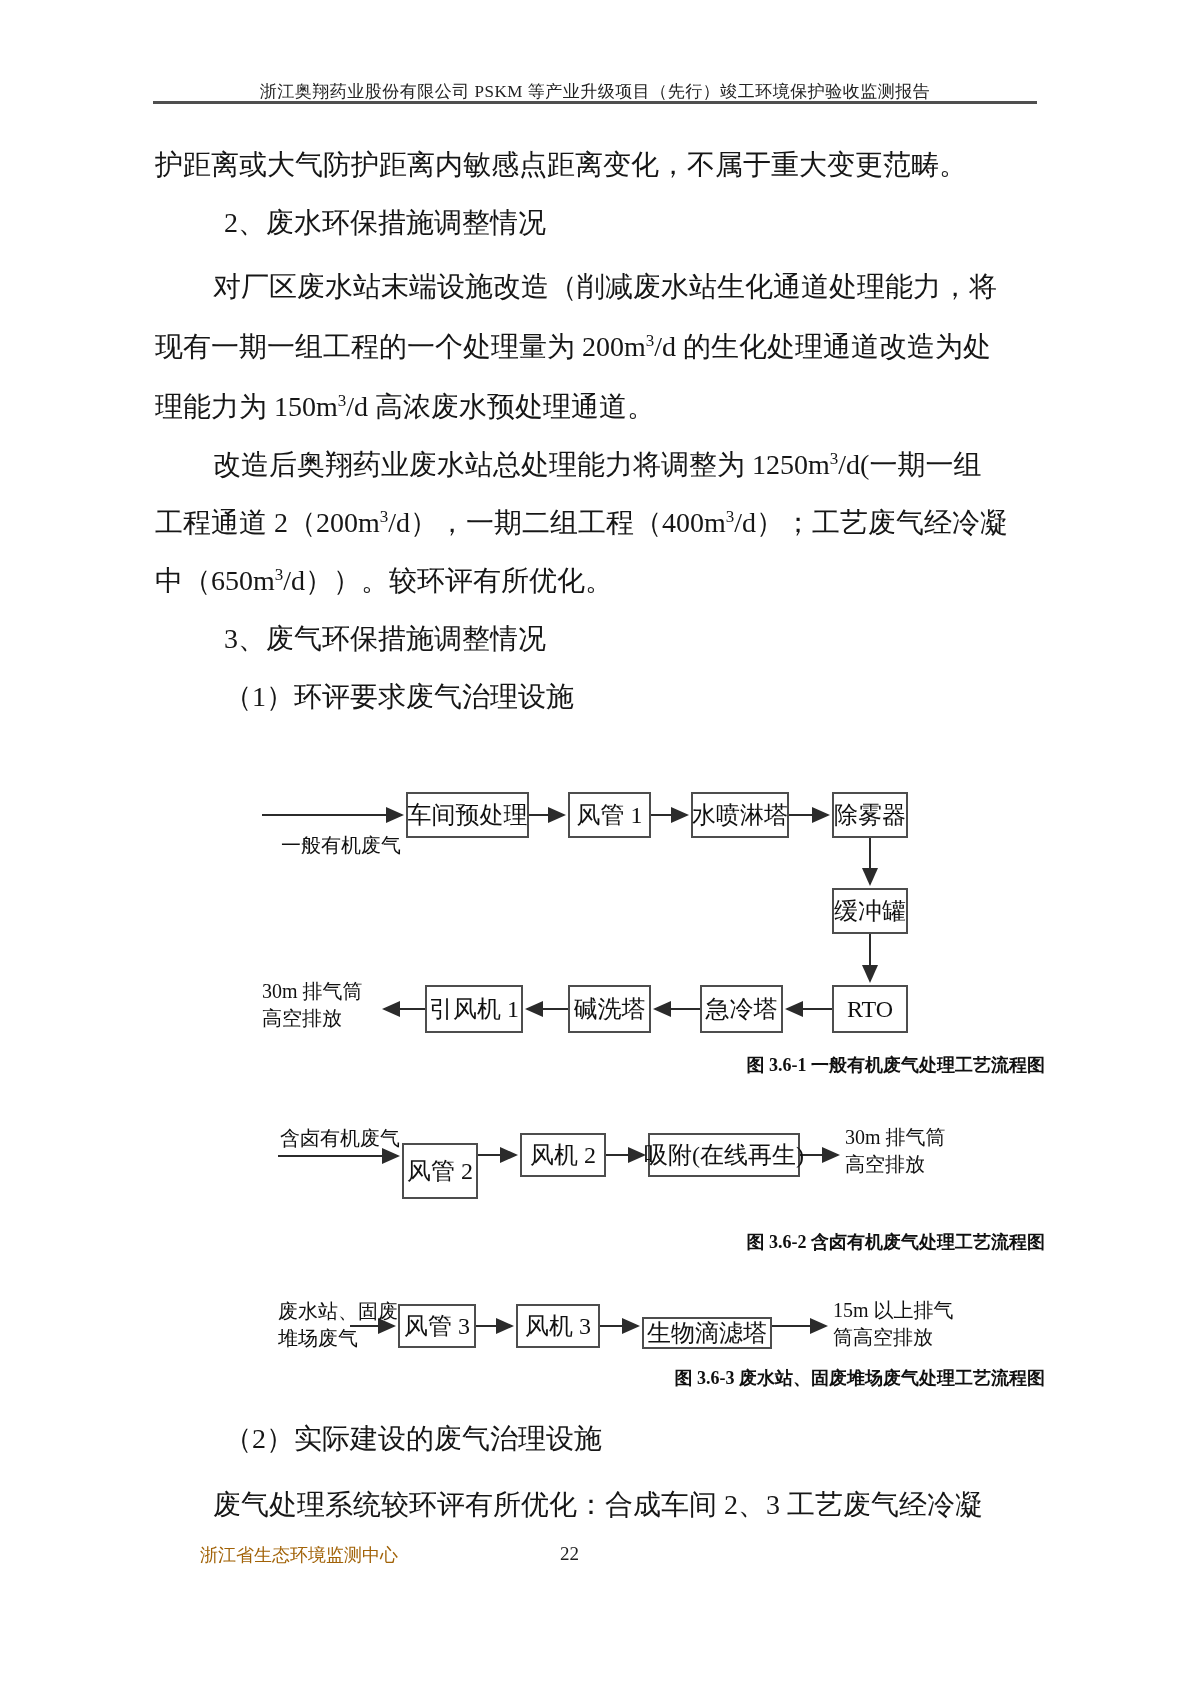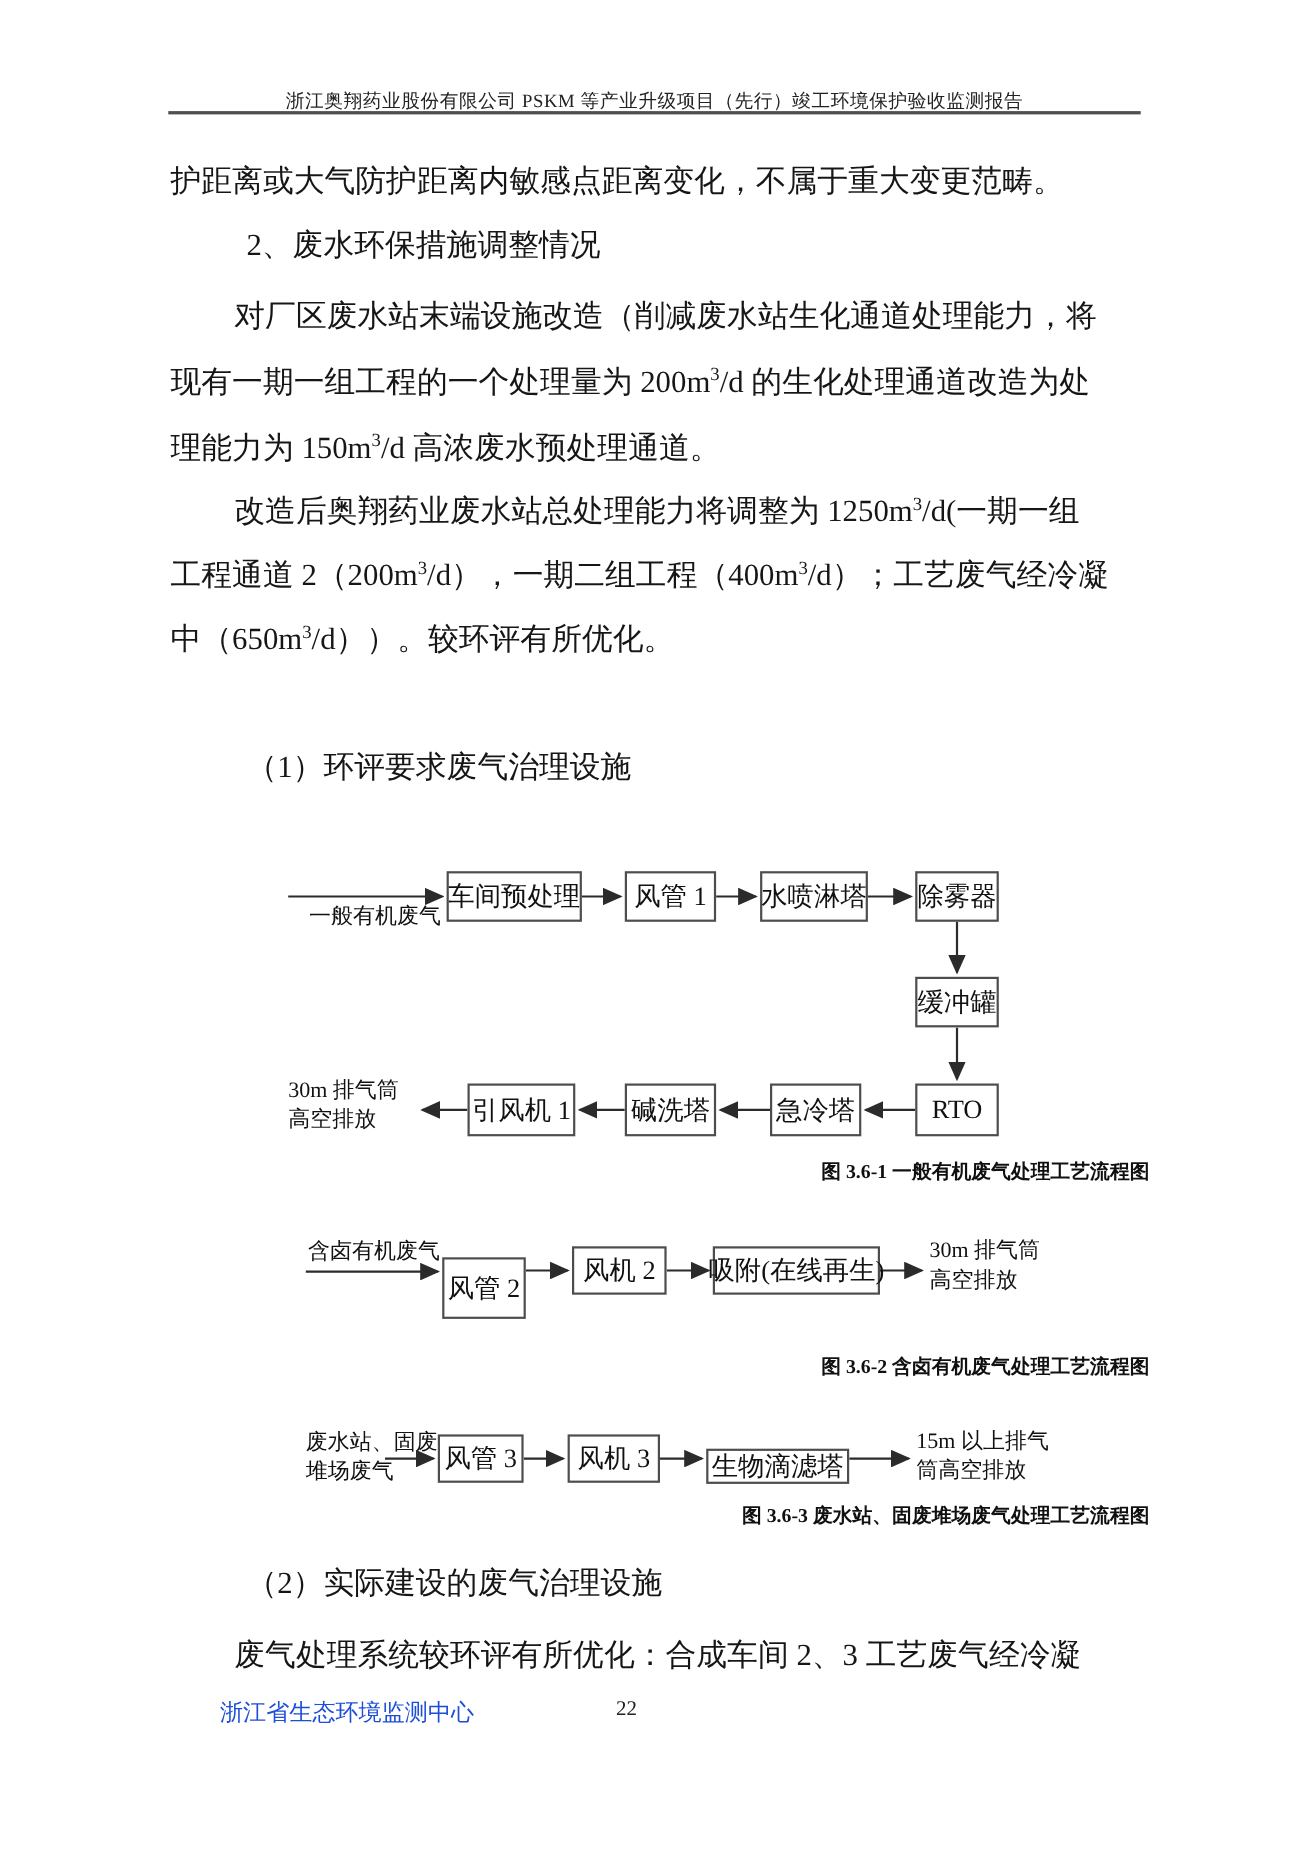--- a/index.html
+++ b/index.html
@@ -33,21 +33,21 @@
     font-size:24px;white-space:nowrap;color:#111;
     box-sizing:border-box;
   }
   .flabel{
     position:absolute;font-size:20px;line-height:27px;white-space:nowrap;color:#111;
   }
   .caption{
     position:absolute;left:165px;width:880px;text-align:right;
     font-weight:bold;font-size:18px;color:#101010;white-space:nowrap;
   }
-  .footer-org{position:absolute;top:1543px;left:200px;font-size:21px;color:#1d4ed8;}
+  .footer-org{position:absolute;top:1543px;left:200px;font-size:18px;color:#a16207;}
   .footer-page{position:absolute;top:1543px;left:560px;font-size:19px;color:#222;}
 </style>
 </head>
 <body>
 
 <div class="page">
 
   <div class="hdr-title">浙江奥翔药业股份有限公司 PSKM 等产业升级项目（先行）竣工环境保护验收监测报告</div>
   <div class="hdr-rule"></div>
 
@@ -58,20 +58,21 @@
   <div class="line" style="left:155px;top:328px"><span>现有一期一组工程的一个处理量为 200m</span><sup>3</sup><span>/d 的生化处理通道改造为处</span></div>
 
   <div class="line" style="left:155px;top:388px"><span>理能力为 150m</span><sup>3</sup><span>/d 高浓废水预处理通道。</span></div>
 
   <div class="line" style="left:213px;top:446px"><span>改造后奥翔药业废水站总处理能力将调整为 1250m</span><sup>3</sup><span>/d(一期一组</span></div>
 
   <div class="line" style="left:155px;top:504px"><span>工程通道 2（200m</span><sup>3</sup><span>/d），一期二组工程（400m</span><sup>3</sup><span>/d）；工艺废气经冷凝</span></div>
 
   <div class="line" style="left:155px;top:562px"><span>中（650m</span><sup>3</sup><span>/d））。较环评有所优化。</span></div>
 
+  <div class="line" style="left:224px;top:620px">3、废气环保措施调整情况</div>
   <div class="line" style="left:224px;top:678px">（1）环评要求废气治理设施</div>
 
   <div class="fig" style="left:140px;top:780px;width:910px;height:260px">
     <svg width="910" height="260">
       <defs>
         <marker id="ah1" markerWidth="9" markerHeight="8" refX="8" refY="4" orient="auto">
           <path d="M0,0 L9,4 L0,8 z" fill="#2b2b2b"></path>
         </marker>
       </defs>
       <g stroke="#2b2b2b" stroke-width="2">
@@ -80,21 +81,21 @@
         <line x1="511" y1="35" x2="547" y2="35" marker-end="url(#ah1)"></line>
         <line x1="649" y1="35" x2="688" y2="35" marker-end="url(#ah1)"></line>
         <line x1="730" y1="58" x2="730" y2="104" marker-end="url(#ah1)"></line>
         <line x1="730" y1="154" x2="730" y2="201" marker-end="url(#ah1)"></line>
         <line x1="692" y1="229" x2="647" y2="229" marker-end="url(#ah1)"></line>
         <line x1="560" y1="229" x2="515" y2="229" marker-end="url(#ah1)"></line>
         <line x1="428" y1="229" x2="387" y2="229" marker-end="url(#ah1)"></line>
         <line x1="285" y1="229" x2="244" y2="229" marker-end="url(#ah1)"></line>
       </g>
     </svg>
-    <div class="flabel" style="left:141px;top:40px">一般有机废气</div>
+    <div class="flabel" style="left:141px;top:52px">一般有机废气</div>
     <div class="node" style="left:266px;top:12px;width:123px;height:46px">车间预处理</div>
     <div class="node" style="left:428px;top:12px;width:83px;height:46px">风管 1</div>
     <div class="node" style="left:551px;top:12px;width:98px;height:46px">水喷淋塔</div>
     <div class="node" style="left:692px;top:12px;width:76px;height:46px">除雾器</div>
     <div class="node" style="left:692px;top:108px;width:76px;height:46px">缓冲罐</div>
     <div class="node" style="left:692px;top:205px;width:76px;height:48px">RTO</div>
     <div class="node" style="left:560px;top:205px;width:83px;height:48px">急冷塔</div>
     <div class="node" style="left:428px;top:205px;width:83px;height:48px">碱洗塔</div>
     <div class="node" style="left:285px;top:205px;width:98px;height:48px">引风机 1</div>
     <div class="flabel" style="left:122px;top:198px">

